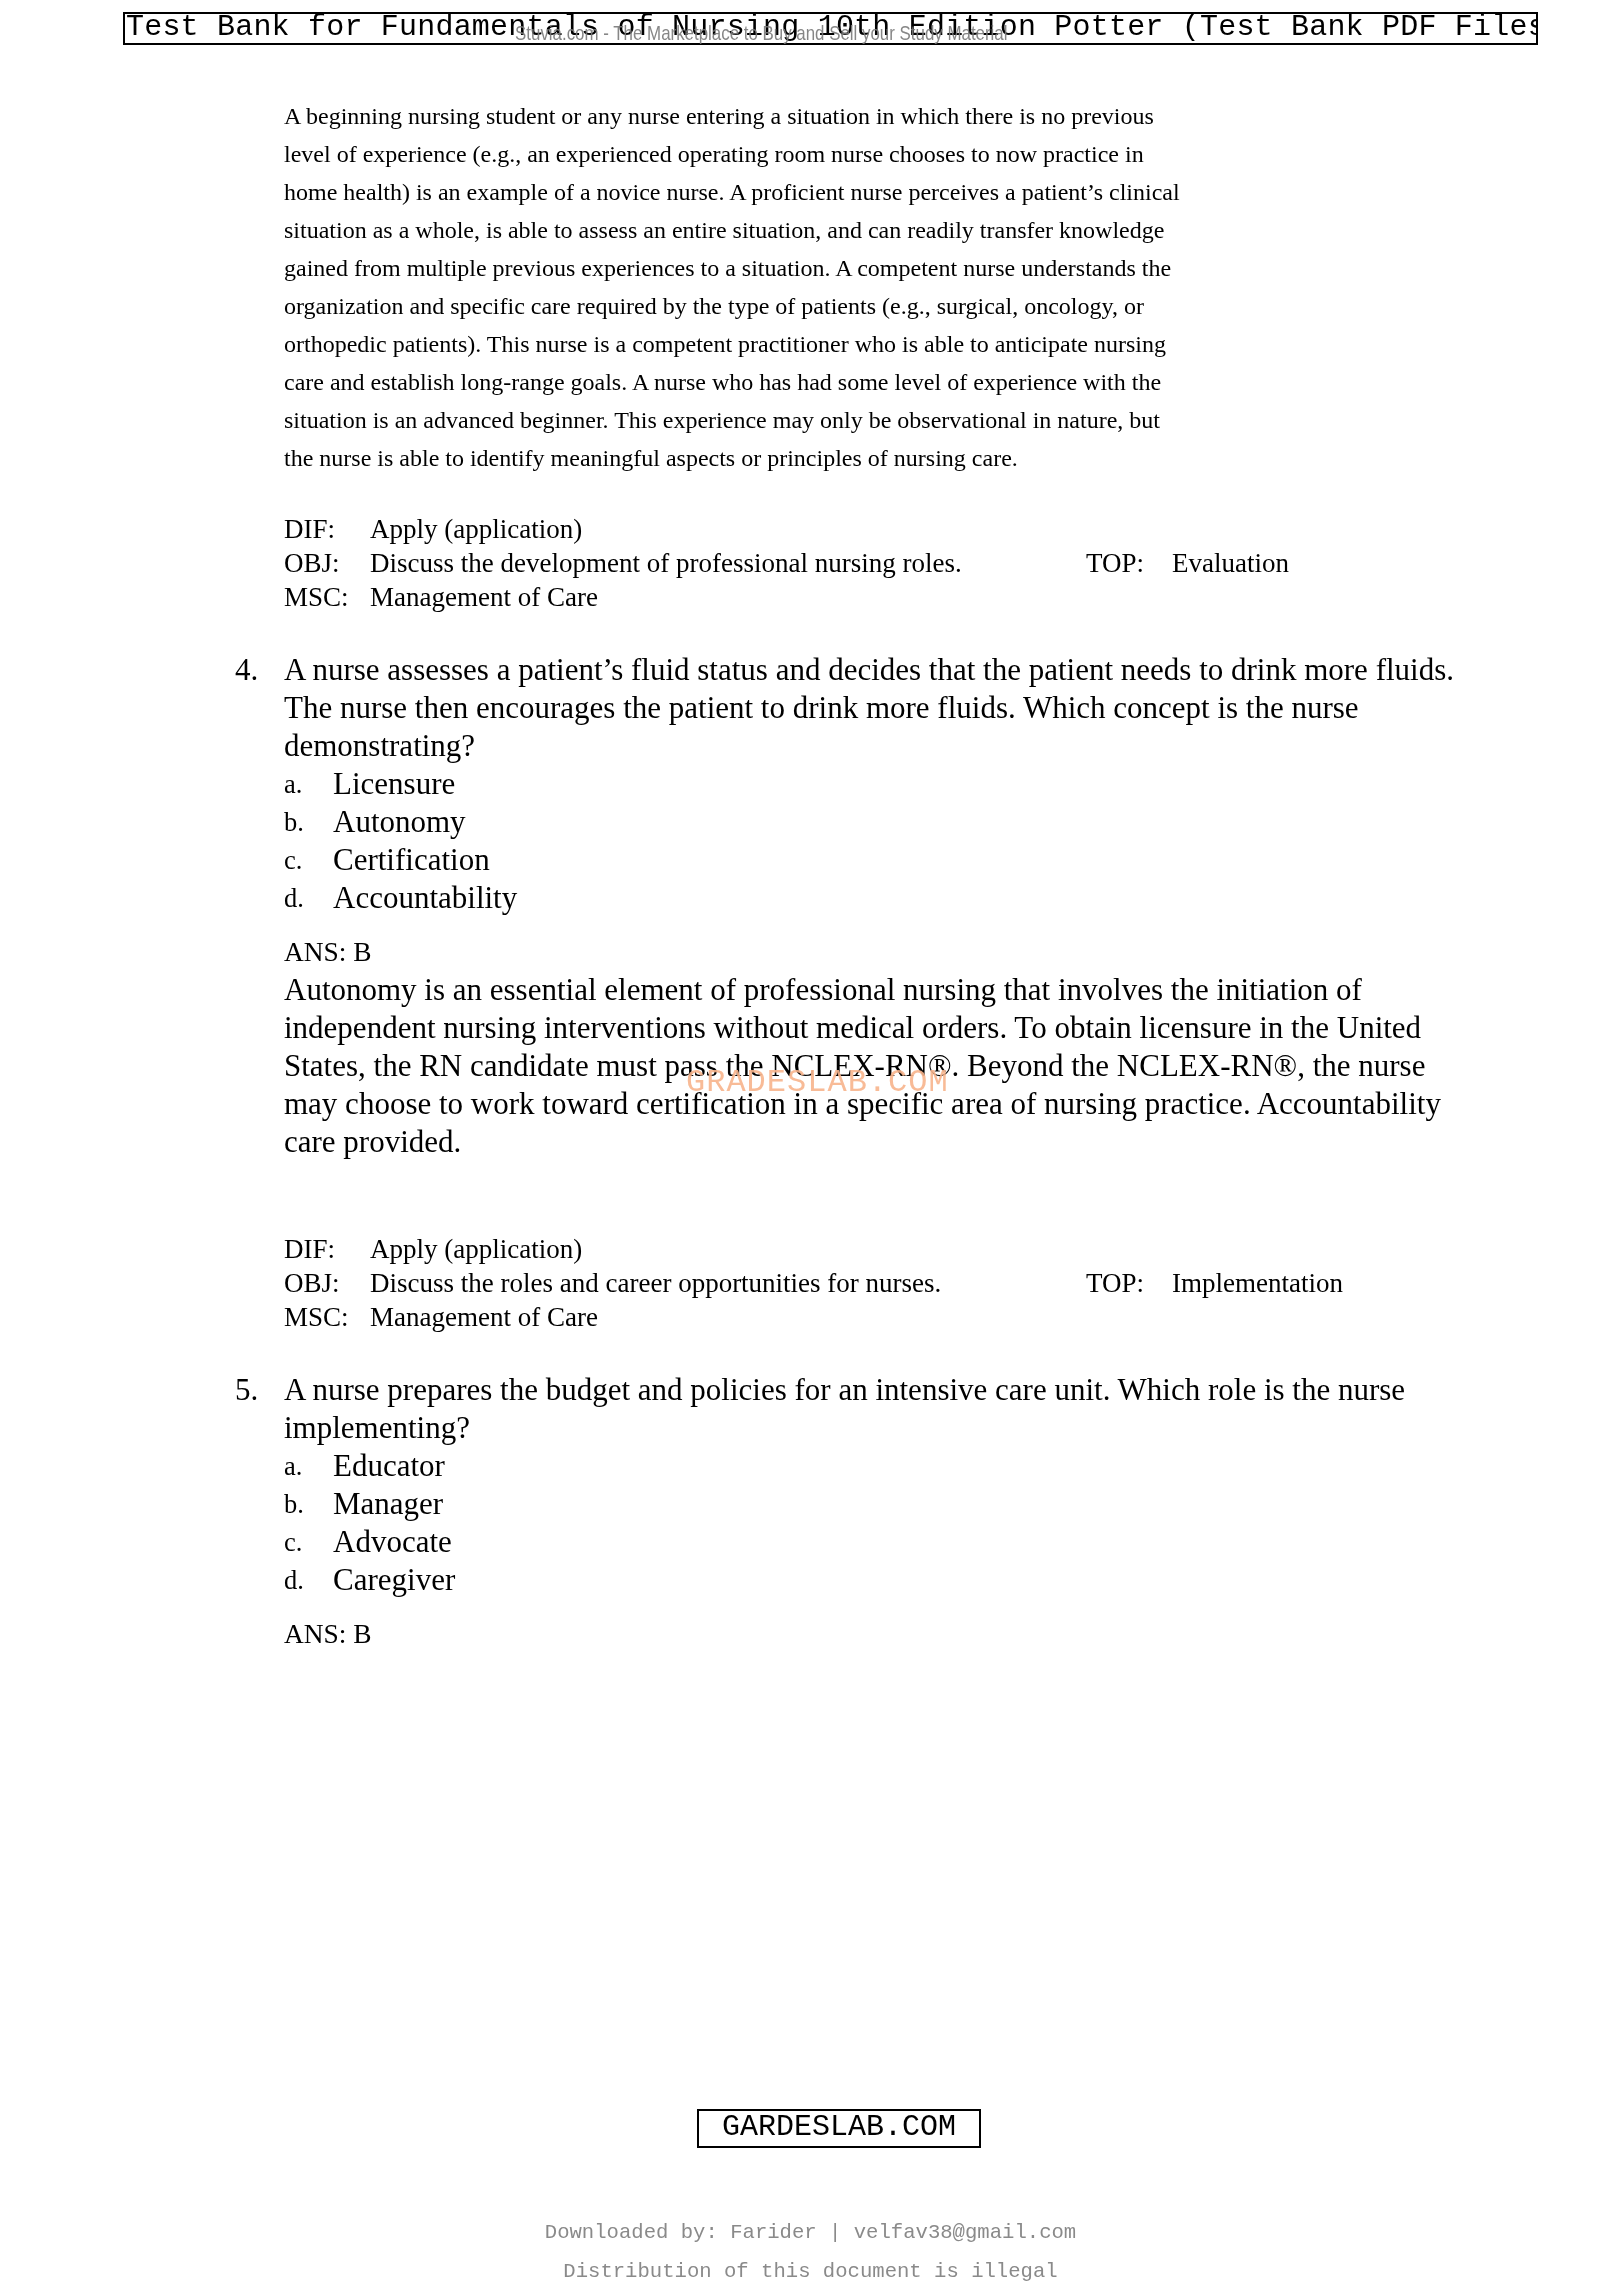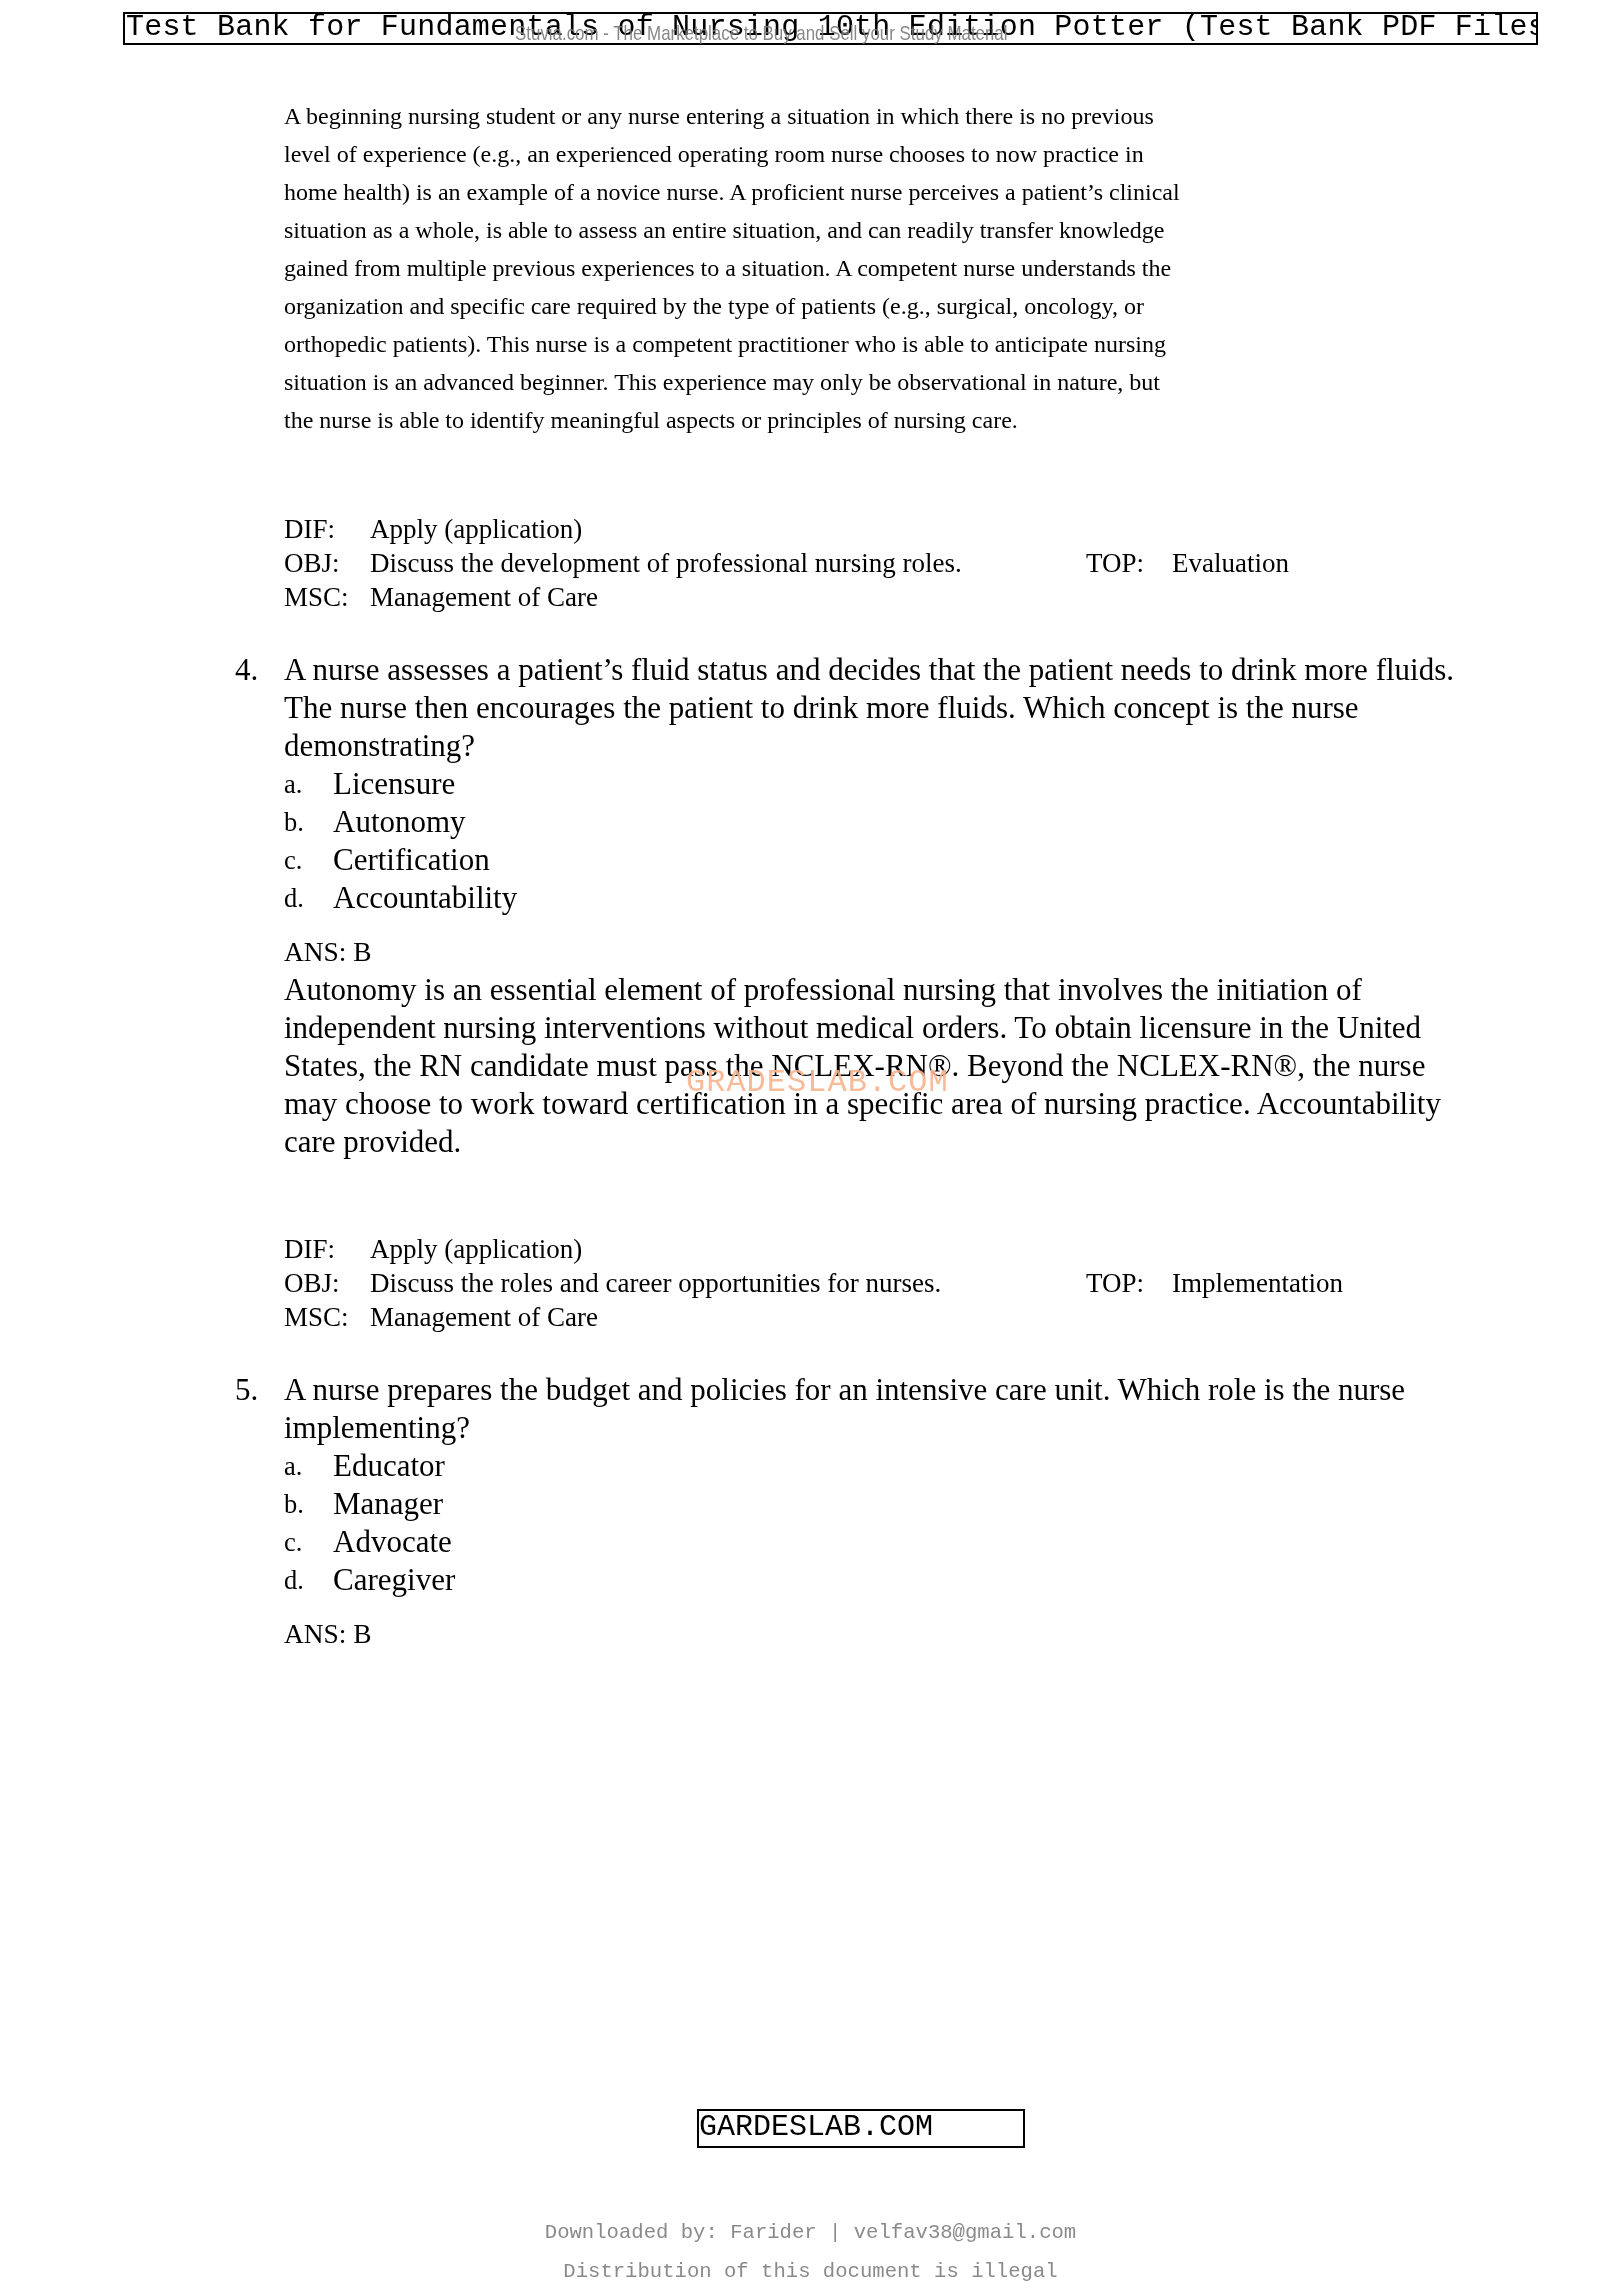--- a/index.html
+++ b/index.html
@@ -29,40 +29,41 @@
   .opts { margin-left: 49px; }
   .opt { position: relative; height: 38px; }
   .opt .letter { position: absolute; left: 0; top: 0; font-size: 26.5px; }
   .opt .text { position: absolute; left: 49px; top: 0; }
   .ans { white-space: nowrap; }
   .watermark {
     position: absolute; left: 686px; top: 1064px; font-family: "Liberation Mono", monospace;
     font-size: 32px; color: #f8b48c; letter-spacing: 1px; white-space: nowrap; opacity: 0.9;
   }
   .footer-box {
-    position: absolute; left: 697px; top: 2109px; width: 328px; height: 39px;
+    position: absolute; left: 697px; top: 2109px; width: 284px; height: 39px;
     border: 2.9px solid #000; box-sizing: border-box; font-family: "Liberation Mono", monospace;
-    font-size: 30px; line-height: 33px; text-align: left; white-space: nowrap; overflow: hidden;
+    font-size: 30px; line-height: 33px; text-align: center; white-space: nowrap; overflow: hidden;
   }
   .footer-line { position: absolute; left: 0; width: 1621px; text-align: center; font-family: Liberation Mono, monospace; font-size: 20.6px; color: #8a8a8a; }
 </style>
 </head>
 <body>
 
 <div class="header-box">Test Bank for Fundamentals of Nursing 10th Edition Potter (Test Bank PDF Files)</div>
 <div class="header-overlay">Stuvia.com - The Marketplace to Buy and Sell your Study Material</div>
 
 <div class="block para" style="top:97px;">
   <p>A beginning nursing student or any nurse entering a situation in which there is no previous</p>
   <p>level of experience (e.g., an experienced operating room nurse chooses to now practice in</p>
   <p>home health) is an example of a novice nurse. A proficient nurse perceives a patient’s clinical</p>
   <p>situation as a whole, is able to assess an entire situation, and can readily transfer knowledge</p>
   <p>gained from multiple previous experiences to a situation. A competent nurse understands the</p>
   <p>organization and specific care required by the type of patients (e.g., surgical, oncology, or</p>
   <p>orthopedic patients). This nurse is a competent practitioner who is able to anticipate nursing</p>
+  <p>care and establish long-range goals. A nurse who has had some level of experience with the</p>
   <p>situation is an advanced beginner. This experience may only be observational in nature, but</p>
   <p>the nurse is able to identify meaningful aspects or principles of nursing care.</p>
 </div>
 
 <div class="meta" style="top:512px;">
   <div class="row">
     <span class="k">DIF:</span>
     <span class="v">Apply (application)</span>
   </div>
   <div class="row">

